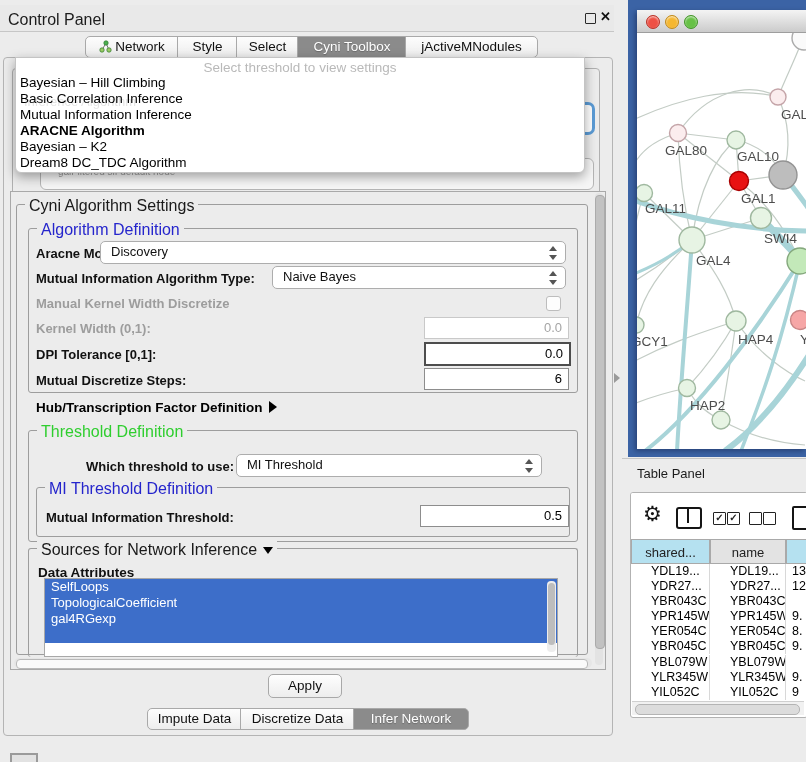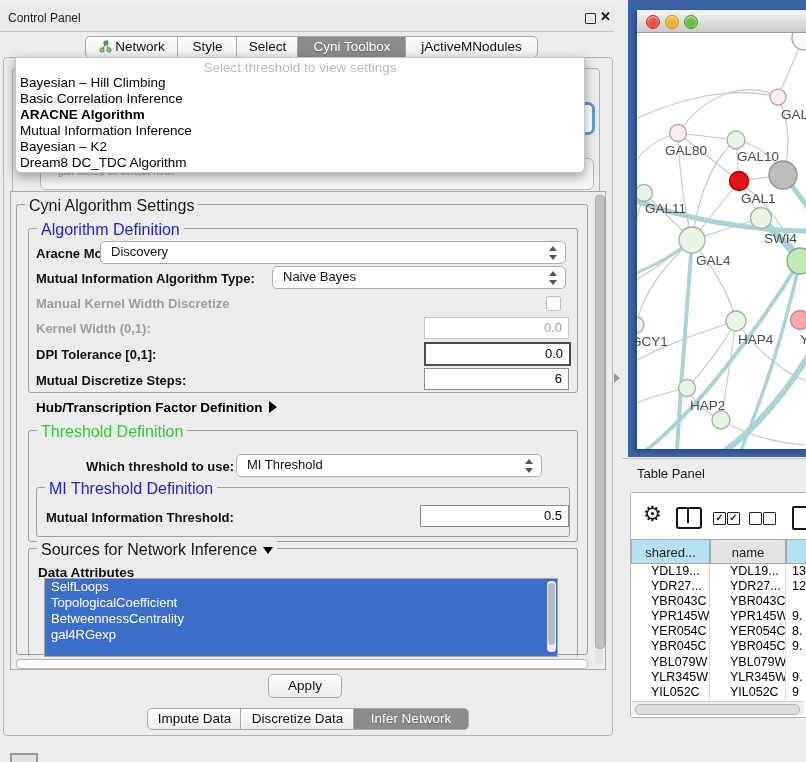--- a/index.html
+++ b/index.html
@@ -4,21 +4,21 @@
 <style>
   html,body{margin:0;padding:0}
   body{
     width:806px;height:762px;overflow:hidden;position:relative;
     background:#ececec;font-family:"Liberation Sans",sans-serif;
     -webkit-font-smoothing:antialiased;
   }
   .abs{position:absolute}
   
   .cp-titlebar{left:0;top:5px;width:614px;height:26px;background:#e9e9e9;border-bottom:1px solid #c6c6c6}
-  .cp-title{left:8px;top:11px;font-size:12px;color:#1c1c1c}
+  .cp-title{left:8px;top:11px;font-size:16px;color:#1c1c1c}
   .cp-float{left:585px;top:13px;width:9px;height:9px;border:1.5px solid #2a2a2a;border-radius:1px}
   .cp-close{left:600px;top:9px;font-size:13px;font-weight:bold;color:#111}
   .cp-border{left:3px;top:57px;width:608px;height:677px;border:1px solid #b4b4b4;border-radius:4px;background:#ececec}
 
   
   .tabrow{top:36px;height:22px}
   .tab{position:absolute;top:0;height:20px;border:1px solid #a9a9a9;background:linear-gradient(#fdfdfd,#ededed);
        font-size:13.5px;color:#101010;text-align:center;line-height:20px;white-space:nowrap;overflow:hidden}
   .tab.sel{background:#8b8b8b;color:#fff;text-shadow:0 1px 1px rgba(0,0,0,.25)}
   .tab.first{border-radius:5px 0 0 5px}
@@ -139,22 +139,22 @@
 <div class="abs focus-frag"></div>
 <div class="abs bg-combo"></div>
 <div class="abs bg-combo-text">galFiltered sif default node</div>
 
 <div class="abs popup">
   <div class="abs popup-ghost">Inference Algorithm</div>
   <div class="abs popup-ph">Select threshold to view settings</div>
   <div class="abs popup-items" id="popup-items">
       <div class="popup-item">Bayesian – Hill Climbing</div>
       <div class="popup-item">Basic Correlation Inference</div>
+      <div class="popup-item">Mutual Information Inference</div>
       <div class="popup-item bold">ARACNE Algorithm</div>
-      <div class="popup-item">Mutual Information Inference</div>
       <div class="popup-item">Bayesian – K2</div>
       <div class="popup-item">Dream8 DC_TDC Algorithm</div>
     </div>
 </div>
 
 <div class="abs settings-box"></div>
 <div class="abs vscroll">
     <div class="abs vthumb"></div>
   </div>
 
@@ -203,21 +203,20 @@
 <div class="abs field" style="left:420px;top:505px;width:141px;height:20px;border:1px solid #8d8d8d;color:#000">0.5</div>
 
 <div class="abs group" style="left:28px;top:548px;width:548px;height:108px;border-bottom:none;border-left:1px solid #9d9d9d">
   <div class="gtitle black"><span>Sources for Network Inference</span><span class="tri-d" style="border-top-width:7px;border-left-width:5px;border-right-width:5px"></span></div>
 </div>
 <div class="abs lbl" style="left:38px;top:565px;font-size:13.5px">Data Attributes</div>
 <div class="abs listbox">
   <div id="attr-list">
       <div class="list-item">SelfLoops</div>
       <div class="list-item">TopologicalCoefficient</div>
-      <div class="list-item">BetweennessCentrality</div>
       <div class="list-item">gal4RGexp</div>
       <div class="list-item"></div>
     </div>
   <div class="list-scroll">
       <div class="list-thumb"></div>
     </div>
 </div>
 <div class="abs hscroll">
     <div class="abs hthumb"></div>
   </div>

